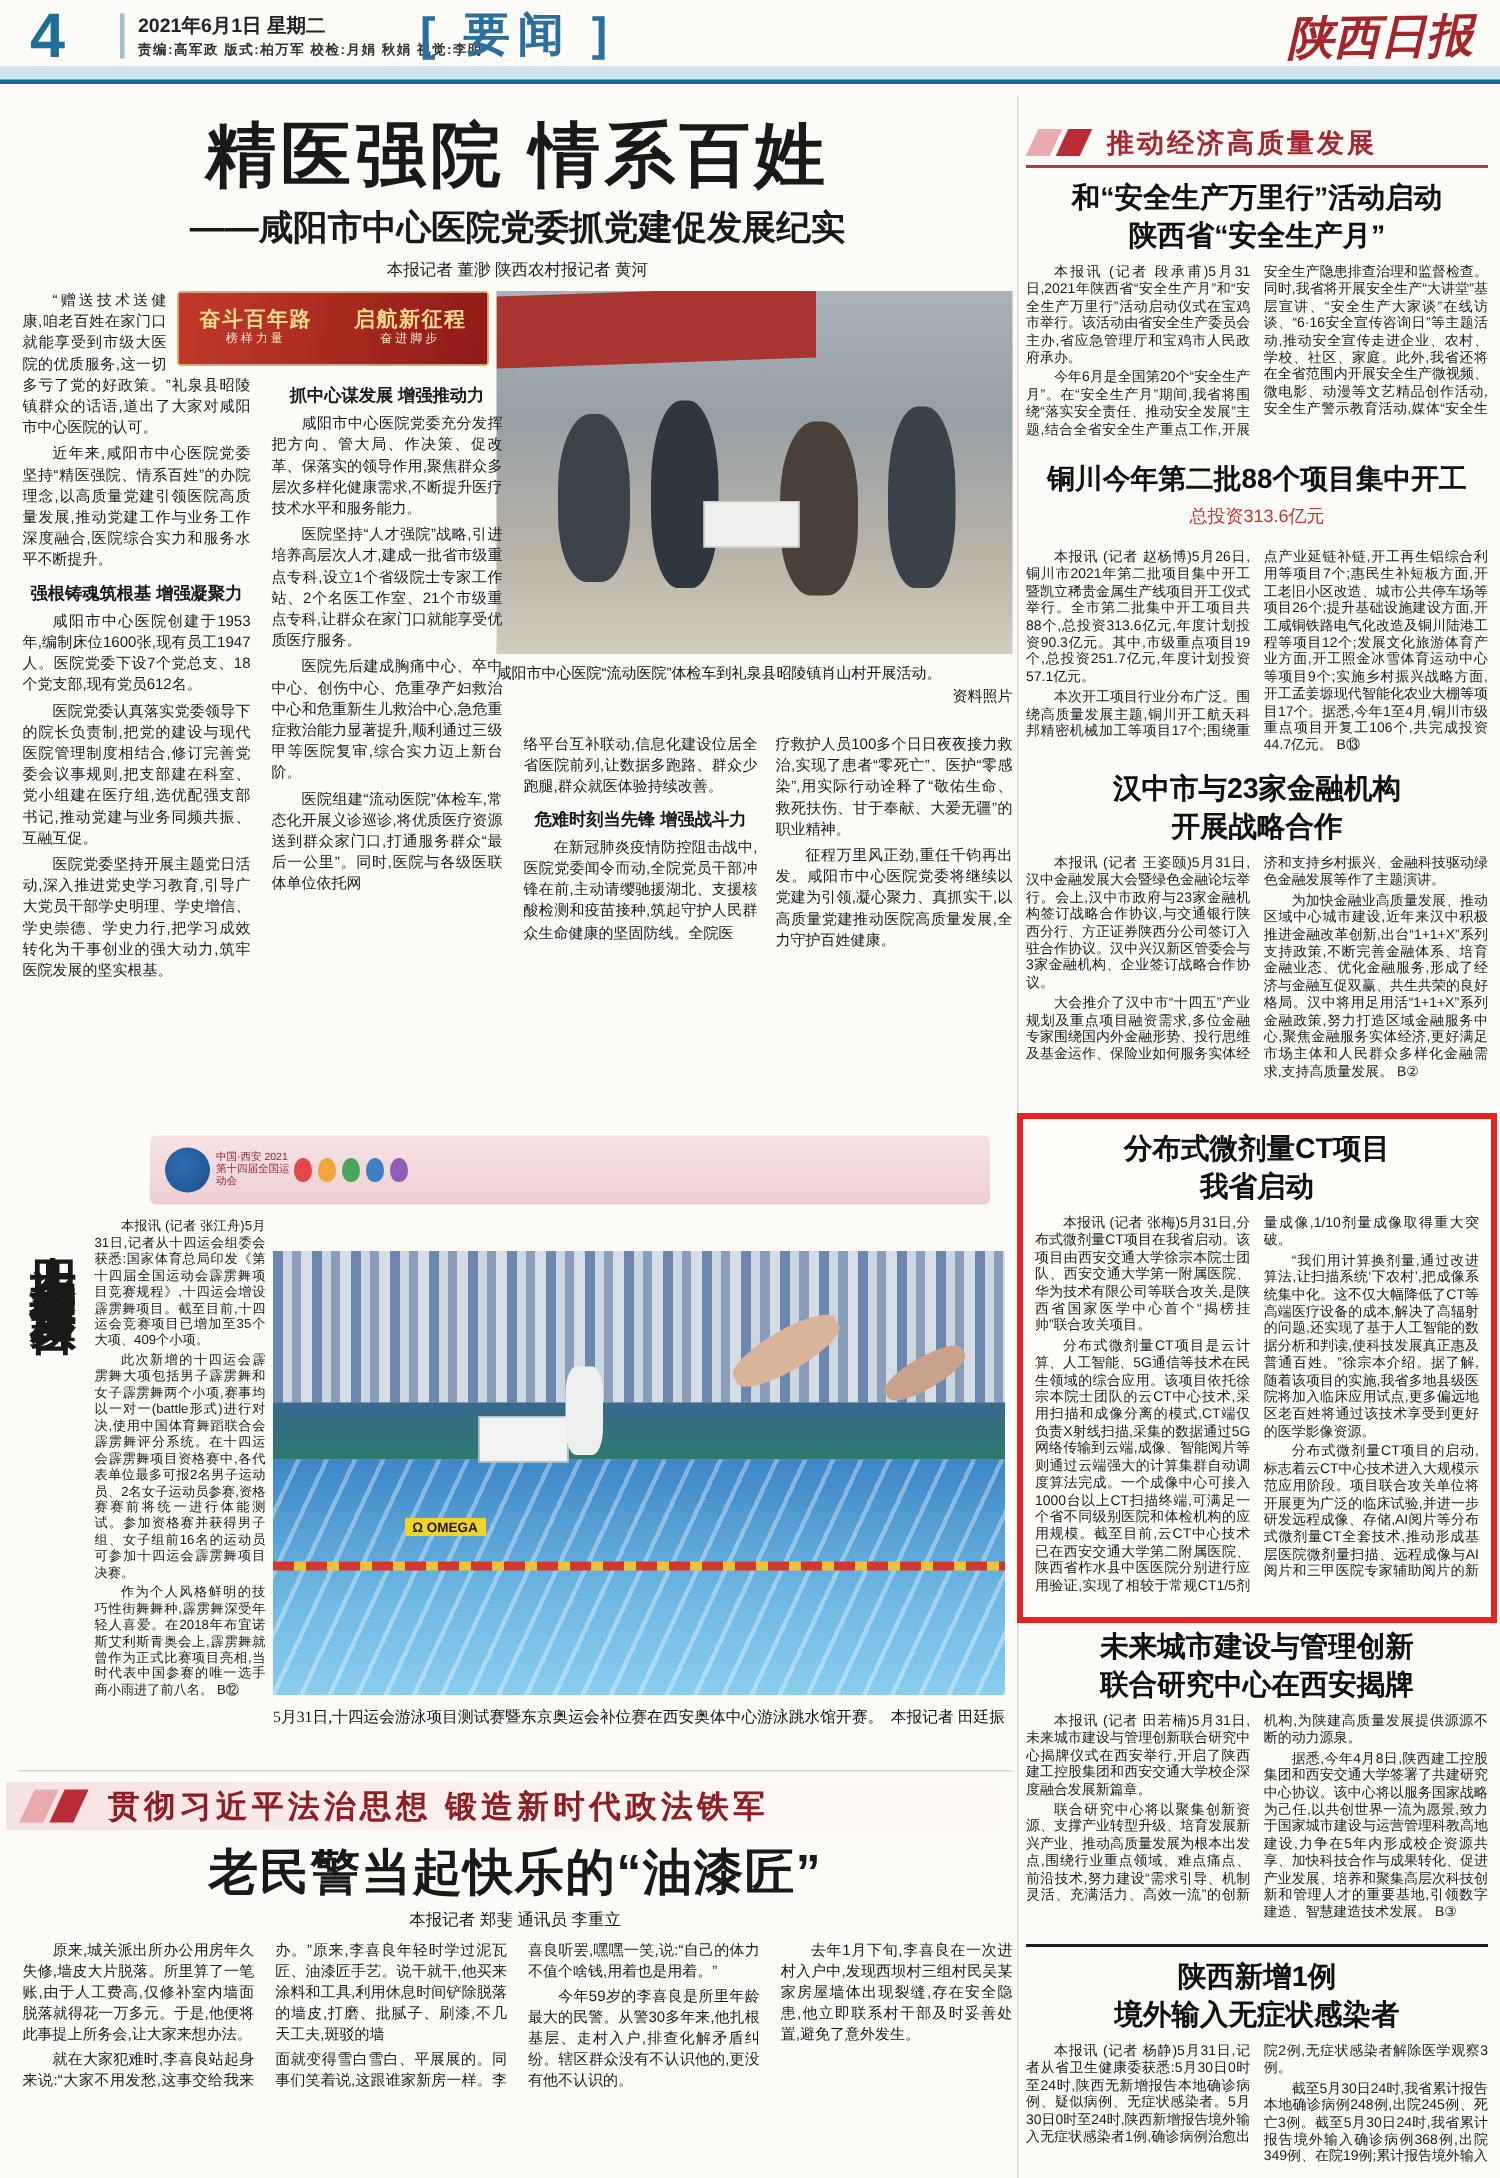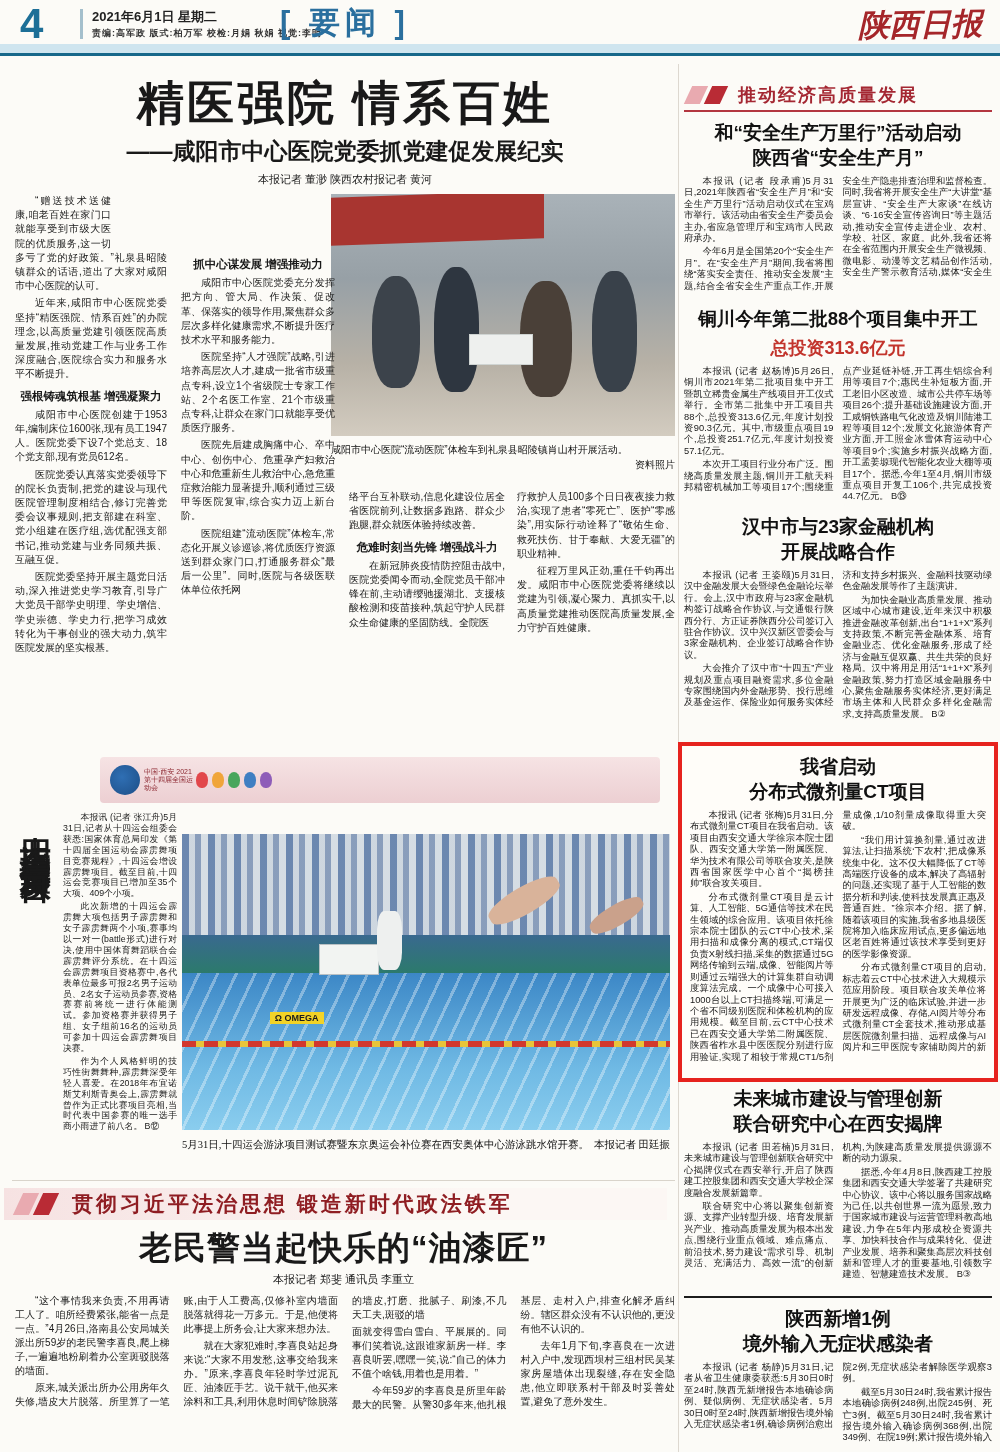--- a/index.html
+++ b/index.html
@@ -80,21 +80,21 @@
   .b-title{position:absolute;left:12px;top:1226px;width:663px;text-align:center;font-size:33px;font-weight:900;letter-spacing:1px;}
   .b-byline{position:absolute;left:12px;top:1272px;width:663px;text-align:center;font-size:11px;}
   .b-body{position:absolute;left:15px;top:1294px;width:660px;height:158px;overflow:hidden;
           column-count:4;column-gap:14px;font-size:10px;line-height:14px;text-align:justify;}
   .b-body p{margin:0 0 3px;text-indent:2em;}
   
   .rc{position:absolute;left:684px;top:64px;width:308px;}
   .rc-banner{position:absolute;left:0;top:16px;width:308px;height:30px;border-bottom:2px solid #b33640;display:flex;align-items:center;}
   .rc-banner .txt{font-size:18px;font-weight:900;color:#a42732;letter-spacing:2px;margin-left:10px;}
   .r-title{position:absolute;width:308px;text-align:center;font-weight:900;font-size:19px;line-height:25px;color:#111;}
-  .r-sub{position:absolute;width:308px;text-align:center;font-weight:bold;font-size:18px;color:#c2342c;}
+  .r-sub{position:absolute;width:308px;text-align:center;font-weight:normal;font-size:12px;color:#c2342c;}
   .r-body{position:absolute;width:308px;overflow:hidden;column-count:2;column-gap:9px;
           font-size:9.3px;line-height:11.4px;text-align:justify;}
   .r-body p{margin:0 0 2px;text-indent:2em;}
   .redbox{position:absolute;left:-6px;top:678px;width:312px;height:332px;border:4px solid #e6231e;background:#fffdf9;}
   .hline{position:absolute;left:0;top:1232px;width:308px;height:2px;background:#1c1c1c;}
 </style>
 </head>
 <body>
 
 <div class="page">
@@ -107,20 +107,30 @@
   <div class="masthead">陕西日报</div>
   <div class="band1"></div>
   <div class="band2"></div>
   <div class="vsep"></div>
 
   <div class="m-title">精医强院  情系百姓</div>
   <div class="m-sub">——咸阳市中心医院党委抓党建促发展纪实</div>
   <div class="m-byline">本报记者  董渺  陕西农村报记者  黄河</div>
 
   <div class="m-body">
+    <div class="promo">
+      <div class="grp">
+        <div class="big">奋斗百年路</div>
+        <div class="small">榜样力量</div>
+      </div>
+      <div class="grp">
+        <div class="big">启航新征程</div>
+        <div class="small">奋进脚步</div>
+      </div>
+    </div>
 
     <div class="m-photo">
       <div class="awning"></div>
       <div class="figure" style="left:12%;top:34%;width:14%;height:46%;"></div>
       <div class="figure" style="left:30%;top:30%;width:13%;height:52%;background:#2e3640;"></div>
       <div class="figure" style="left:55%;top:36%;width:15%;height:48%;background:#4a4038;"></div>
       <div class="figure" style="left:76%;top:32%;width:13%;height:50%;background:#39414a;"></div>
       <div class="paper" style="left:40%;top:58%;width:18%;height:12%;"></div>
     </div>
     <div class="m-cap">
@@ -193,21 +203,20 @@
 
   <div class="bsep"></div>
   <div class="b-banner">
     <div class="stripe s1"></div>
     <div class="stripe s2"></div>
     <div class="txt">贯彻习近平法治思想  锻造新时代政法铁军</div>
   </div>
   <div class="b-title">老民警当起快乐的“油漆匠”</div>
   <div class="b-byline">本报记者  郑斐  通讯员  李重立</div>
   <div class="b-body">
-    <p>“这个事情我来负责,不用再请工人了。咱所经费紧张,能省一点是一点。”4月26日,洛南县公安局城关派出所59岁的老民警李喜良,爬上梯子,一遍遍地粉刷着办公室斑驳脱落的墙面。</p>
     <p>原来,城关派出所办公用房年久失修,墙皮大片脱落。所里算了一笔账,由于人工费高,仅修补室内墙面脱落就得花一万多元。于是,他便将此事提上所务会,让大家来想办法。</p>
     <p>就在大家犯难时,李喜良站起身来说:“大家不用发愁,这事交给我来办。”原来,李喜良年轻时学过泥瓦匠、油漆匠手艺。说干就干,他买来涂料和工具,利用休息时间铲除脱落的墙皮,打磨、批腻子、刷漆,不几天工夫,斑驳的墙</p>
     <p style="text-indent:0;">面就变得雪白雪白、平展展的。同事们笑着说,这跟谁家新房一样。李喜良听罢,嘿嘿一笑,说:“自己的体力不值个啥钱,用着也是用着。”</p>
     <p>今年59岁的李喜良是所里年龄最大的民警。从警30多年来,他扎根基层、走村入户,排查化解矛盾纠纷。辖区群众没有不认识他的,更没有他不认识的。</p>
     <p>去年1月下旬,李喜良在一次进村入户中,发现西坝村三组村民吴某家房屋墙体出现裂缝,存在安全隐患,他立即联系村干部及时妥善处置,避免了意外发生。</p>
   </div>
 
   <div class="rc">
     <div class="rc-banner">
       <div class="stripe s1" style="margin-left:4px;height:18px;"></div>
@@ -238,22 +247,22 @@
       <div>开展战略合作</div>
     </div>
     <div class="r-body" style="top:506px;height:168px;">
       <p>本报讯 (记者 王姿颐)5月31日,汉中金融发展大会暨绿色金融论坛举行。会上,汉中市政府与23家金融机构签订战略合作协议,与交通银行陕西分行、方正证券陕西分公司签订入驻合作协议。汉中兴汉新区管委会与3家金融机构、企业签订战略合作协议。</p>
       <p>大会推介了汉中市“十四五”产业规划及重点项目融资需求,多位金融专家围绕国内外金融形势、投行思维及基金运作、保险业如何服务实体经济和支持乡村振兴、金融科技驱动绿色金融发展等作了主题演讲。</p>
       <p>为加快金融业高质量发展、推动区域中心城市建设,近年来汉中积极推进金融改革创新,出台“1+1+X”系列支持政策,不断完善金融体系、培育金融业态、优化金融服务,形成了经济与金融互促双赢、共生共荣的良好格局。汉中将用足用活“1+1+X”系列金融政策,努力打造区域金融服务中心,聚焦金融服务实体经济,更好满足市场主体和人民群众多样化金融需求,支持高质量发展。 B②</p>
     </div>
 
     <div class="redbox">
       <div class="r-title" style="top:8px;left:2px;">
+        <div>分布式微剂量CT项目</div>
         <div>我省启动</div>
-        <div>分布式微剂量CT项目</div>
       </div>
       <div class="r-body" style="top:64px;left:8px;width:296px;height:258px;">
         <p>本报讯 (记者 张梅)5月31日,分布式微剂量CT项目在我省启动。该项目由西安交通大学徐宗本院士团队、西安交通大学第一附属医院、华为技术有限公司等联合攻关,是陕西省国家医学中心首个“揭榜挂帅”联合攻关项目。</p>
         <p>分布式微剂量CT项目是云计算、人工智能、5G通信等技术在民生领域的综合应用。该项目依托徐宗本院士团队的云CT中心技术,采用扫描和成像分离的模式,CT端仅负责X射线扫描,采集的数据通过5G网络传输到云端,成像、智能阅片等则通过云端强大的计算集群自动调度算法完成。一个成像中心可接入1000台以上CT扫描终端,可满足一个省不同级别医院和体检机构的应用规模。截至目前,云CT中心技术已在西安交通大学第二附属医院、陕西省柞水县中医医院分别进行应用验证,实现了相较于常规CT1/5剂量成像,1/10剂量成像取得重大突破。</p>
         <p>“我们用计算换剂量,通过改进算法,让扫描系统‘下农村’,把成像系统集中化。这不仅大幅降低了CT等高端医疗设备的成本,解决了高辐射的问题,还实现了基于人工智能的数据分析和判读,使科技发展真正惠及普通百姓。”徐宗本介绍。据了解,随着该项目的实施,我省多地县级医院将加入临床应用试点,更多偏远地区老百姓将通过该技术享受到更好的医学影像资源。</p>
         <p>分布式微剂量CT项目的启动,标志着云CT中心技术进入大规模示范应用阶段。项目联合攻关单位将开展更为广泛的临床试验,并进一步研发远程成像、存储,AI阅片等分布式微剂量CT全套技术,推动形成基层医院微剂量扫描、远程成像与AI阅片和三甲医院专家辅助阅片的新型诊疗机制,为分级诊疗模式的实施提供技术支撑。 B②</p>
       </div>
     </div>
 
     <div class="r-title" style="top:1022px;">

